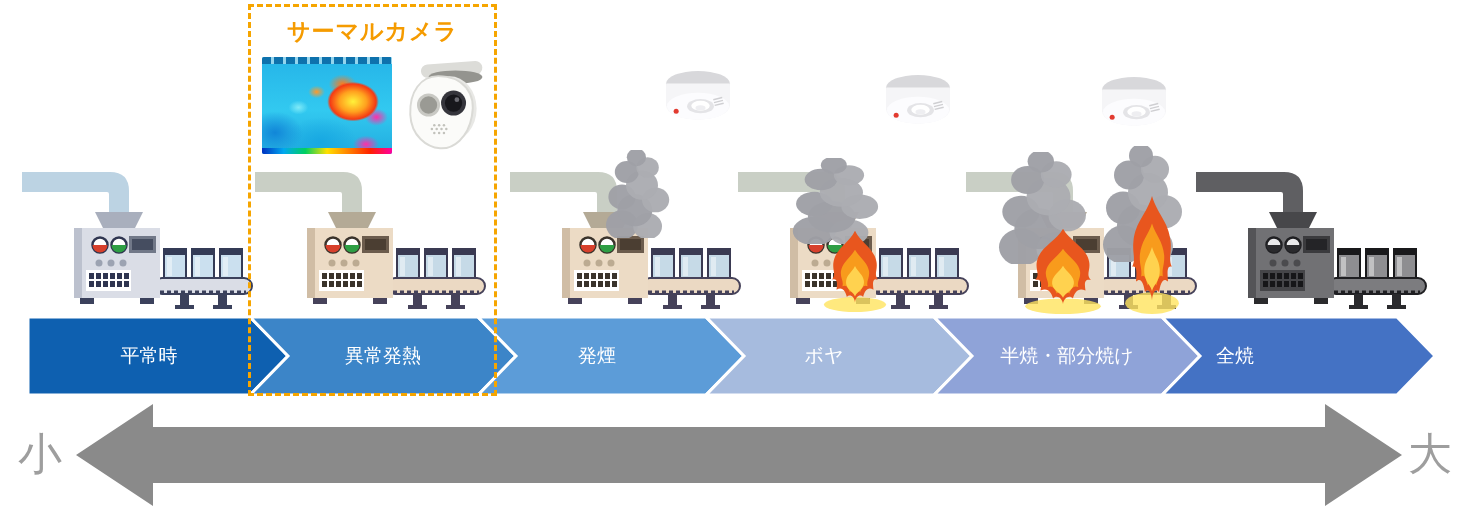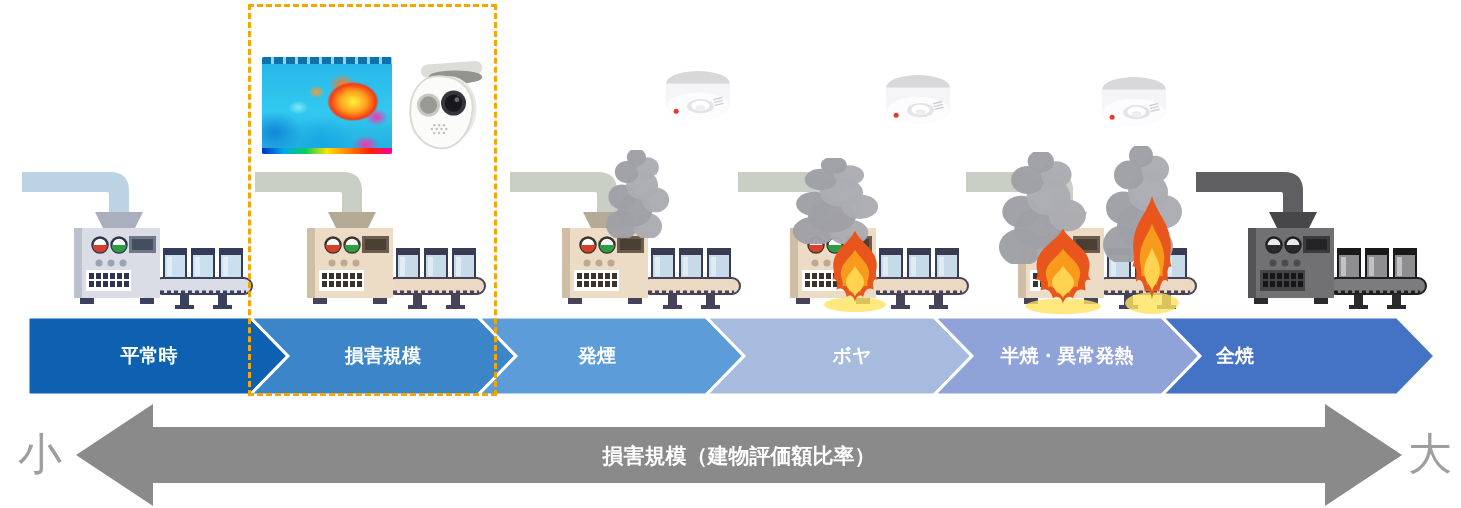--- a/index.html
+++ b/index.html
@@ -24,21 +24,21 @@
   #thermal-image:before{content:"";position:absolute;left:0;top:0;width:100%;height:7px;
     background:repeating-linear-gradient(90deg,#0b6aa6 0 9px,#9fd8ee 9px 12px);opacity:.9;}
   #thermal-image:after{content:"";position:absolute;left:0;bottom:0;width:100%;height:6px;
     background:linear-gradient(90deg,#0030C0,#00A8F0,#00D060,#FFE000,#FF8000,#FF2000,#FF00A0);}
   
   .end-label{font-size:44px;color:#9E9E9E;line-height:1;}
   #axis-label{left:76px;top:404px;width:1326px;height:104px;display:flex;align-items:center;justify-content:center;
     font-size:21px;font-weight:bold;color:#ffffff;pointer-events:none;}
   
   .stage-label{position:absolute;top:317px;height:78px;display:flex;align-items:center;justify-content:center;
-    color:#fff;font-weight:bold;font-size:19px;white-space:nowrap;}
+    color:#fff;font-weight:normal;font-size:19px;white-space:nowrap;}
   svg{display:block;}
 </style>
 </head>
 <body>
 
 <div id="scene">
 
   <div id="illustrations" class="abs" style="left:0;top:0;width:1461px;height:508px;">
       <div style="position: absolute; left: 22px; top: 160px; width: 232px; height: 150px;">
         <svg width="232" height="150" viewBox="0 0 232 150">
@@ -451,35 +451,35 @@
   <svg id="chevron-svg" class="abs" style="left:28px;top:317px;" width="1407" height="78" viewBox="0 0 1407 78">
       <polygon points="0,0 222,0 260,39 222,78 0,78" fill="#0E60B0" stroke="#FFFFFF" stroke-width="3"></polygon>
       <polygon points="222,0 450,0 488,39 450,78 222,78 260,39" fill="#3C85C8" stroke="#FFFFFF" stroke-width="3"></polygon>
       <polygon points="450,0 678,0 716,39 678,78 450,78 488,39" fill="#5C9CD8" stroke="#FFFFFF" stroke-width="3"></polygon>
       <polygon points="678,0 906,0 944,39 906,78 678,78 716,39" fill="#A6BBDE" stroke="#FFFFFF" stroke-width="3"></polygon>
       <polygon points="906,0 1134,0 1172,39 1134,78 906,78 944,39" fill="#8FA3D8" stroke="#FFFFFF" stroke-width="3"></polygon>
       <polygon points="1134,0 1369,0 1407,39 1369,78 1134,78 1172,39" fill="#4472C4" stroke="#FFFFFF" stroke-width="3"></polygon>
     </svg>
   <div id="stage-labels">
       <div class="stage-label" style="left: 39px; width: 220px;">平常時</div>
-      <div class="stage-label" style="left: 273px; width: 220px;">損害規模</div>
+      <div class="stage-label" style="left: 273px; width: 220px;">異常発熱</div>
       <div class="stage-label" style="left: 487px; width: 220px;">発煙</div>
-      <div class="stage-label" style="left: 742px; width: 220px;">ボヤ</div>
-      <div class="stage-label" style="left: 957px; width: 220px;">半焼・異常発熱</div>
+      <div class="stage-label" style="left: 714px; width: 220px;">ボヤ</div>
+      <div class="stage-label" style="left: 957px; width: 220px;">半焼・部分焼け</div>
       <div class="stage-label" style="left: 1125px; width: 220px;">全焼</div>
     </div>
 
   <svg id="axis-arrow" class="abs" style="left:76px;top:404px;" width="1326" height="104" viewBox="0 0 1326 104">
     <polygon id="axis-arrow-shape" points="0,51 77,0 77,23 1249,23 1249,0 1326,51 1249,102 1249,79 77,79 77,102" fill="#8A8A8A"></polygon>
   </svg>
-  <div id="axis-label" class="abs" style="color: rgb(255, 255, 255);">損害規模（建物評価額比率）</div>
   <div class="abs end-label" style="left: 18px; top: 432px; color: rgb(158, 158, 158);">小</div>
   <div class="abs end-label" style="left: 1408px; top: 432px; color: rgb(158, 158, 158);">大</div>
 
   <div id="highlight-box" class="abs" style="border-color: rgb(246, 165, 0);"></div>
+  <div id="annotation-label" class="abs" style="color: rgb(245, 155, 0);">サーマルカメラ</div>
   <div id="thermal-image" class="abs"></div>
   <div class="abs" style="left:392px;top:55px;">
     <svg width="100" height="100" viewBox="0 0 104 100">
       <rect x="30" y="6" width="64" height="14" rx="7" fill="#DCDCD8" transform="rotate(-4 62 13)"></rect>
       <ellipse cx="66" cy="21" rx="28" ry="7" fill="#94948F"></ellipse>
       <ellipse cx="60" cy="54" rx="28" ry="34" fill="#E8E8E5"></ellipse>
       <path d="M48,20 C74,20 88,38 83,62 C79,84 64,96 50,95 C36,94 20,82 19,60 C18,36 30,20 48,20 Z" fill="#FBFBF9" stroke="#DADAD6" stroke-width="2"></path>
       <circle cx="38" cy="50" r="12" fill="#C9C9C4"></circle>
         <circle cx="38" cy="50" r="9" fill="#9A9A94"></circle>
       <circle cx="64" cy="48" r="13" fill="#35353C"></circle>

